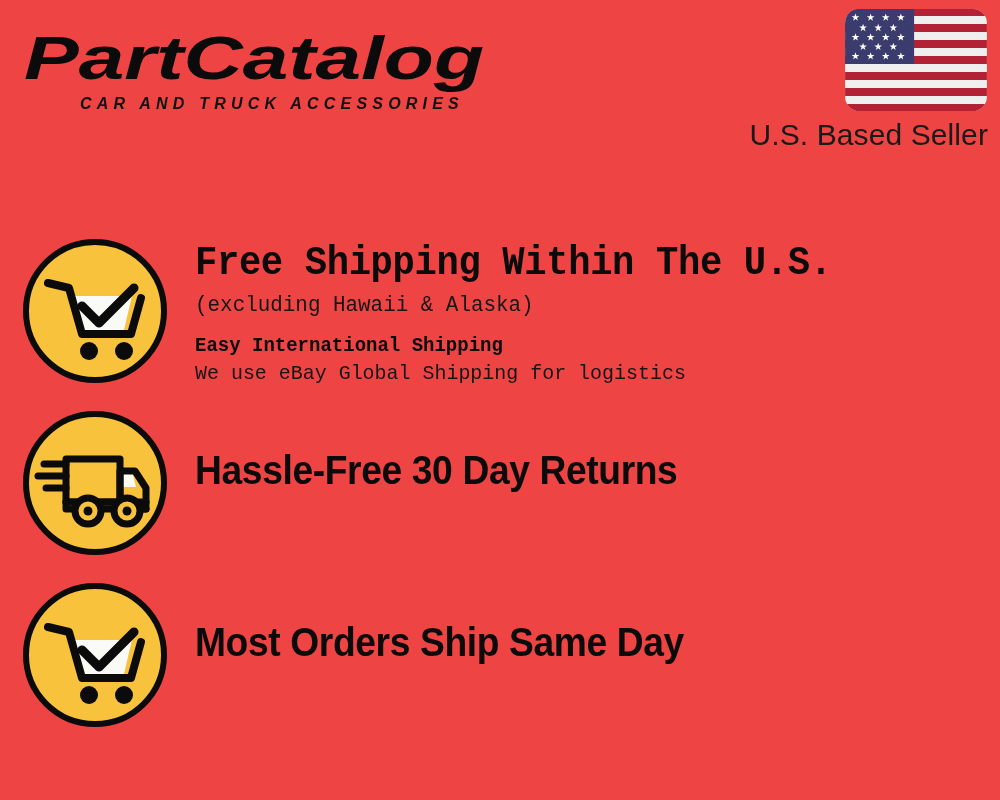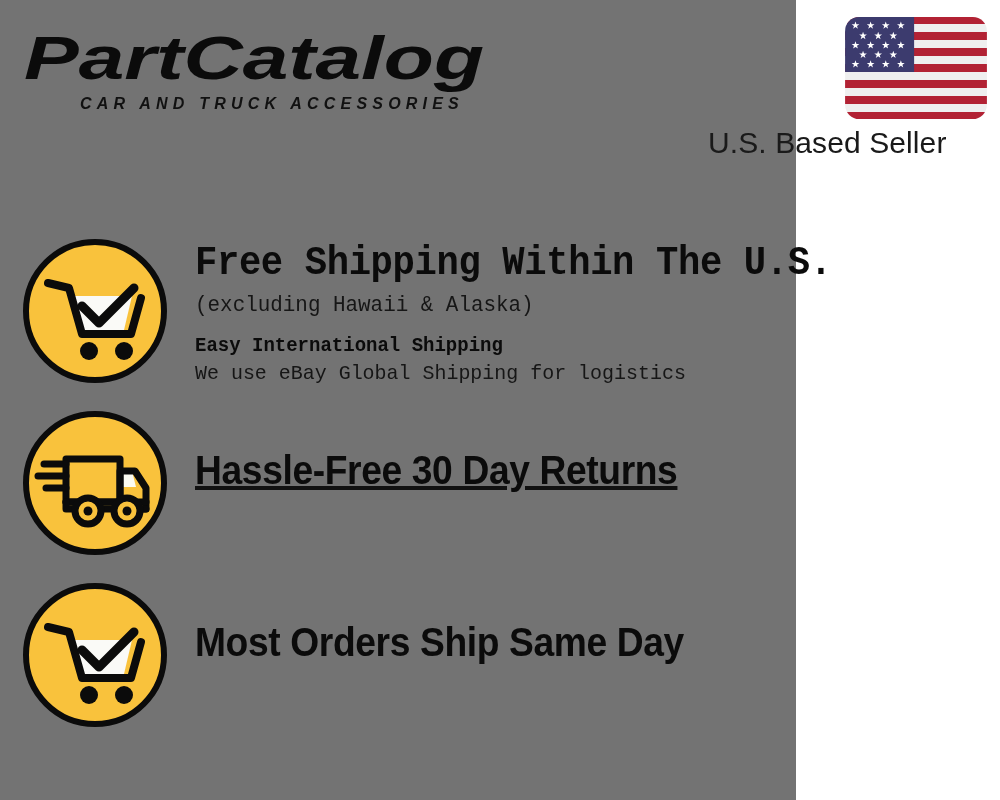--- a/index.html
+++ b/index.html
@@ -12,23 +12,23 @@
     height: 800px;
     background: #ffffff;
     font-family: "Liberation Sans", "DejaVu Sans", sans-serif;
     color: #111111;
     overflow: hidden;
     position: relative;
   }
 
   .banner {
     position: relative;
-    width: 796px;
+    width: 1000px;
     height: 800px;
-    background: #737373;
+    background: #ef4444;
   }
 
   
   .header {
     position: absolute;
     left: 0;
     top: 0;
     width: 1000px;
     height: 170px;
   }
@@ -54,22 +54,23 @@
     font-weight: bold;
     font-style: italic;
     letter-spacing: 5.2px;
     color: #111111;
     white-space: nowrap;
   }
 
   .seller-block {
     position: absolute;
     right: 12px;
-    top: 16px;
+    top: 8px;
     width: 280px;
+    text-align: right;
   }
 
   .flag {
     display: block;
     margin-left: auto;
     width: 144px;
     height: 104px;
   }
 
   .seller-label {
@@ -93,21 +94,21 @@
 
   .feature-row {
     position: absolute;
     left: 0;
     width: 1000px;
     display: flex;
     align-items: flex-start;
   }
 
   #feature-row-0 { top: 0px; font-family: Liberation Mono, monospace; }
-  #feature-row-1 { top: 172px; text-decoration: underline; }
+  #feature-row-1 { top: 172px; }
   #feature-row-2 { top: 344px; }
 
   .feature-icon-wrap {
     flex: 0 0 auto;
     width: 190px;
     display: flex;
     justify-content: center;
   }
 
   .feature-icon {

